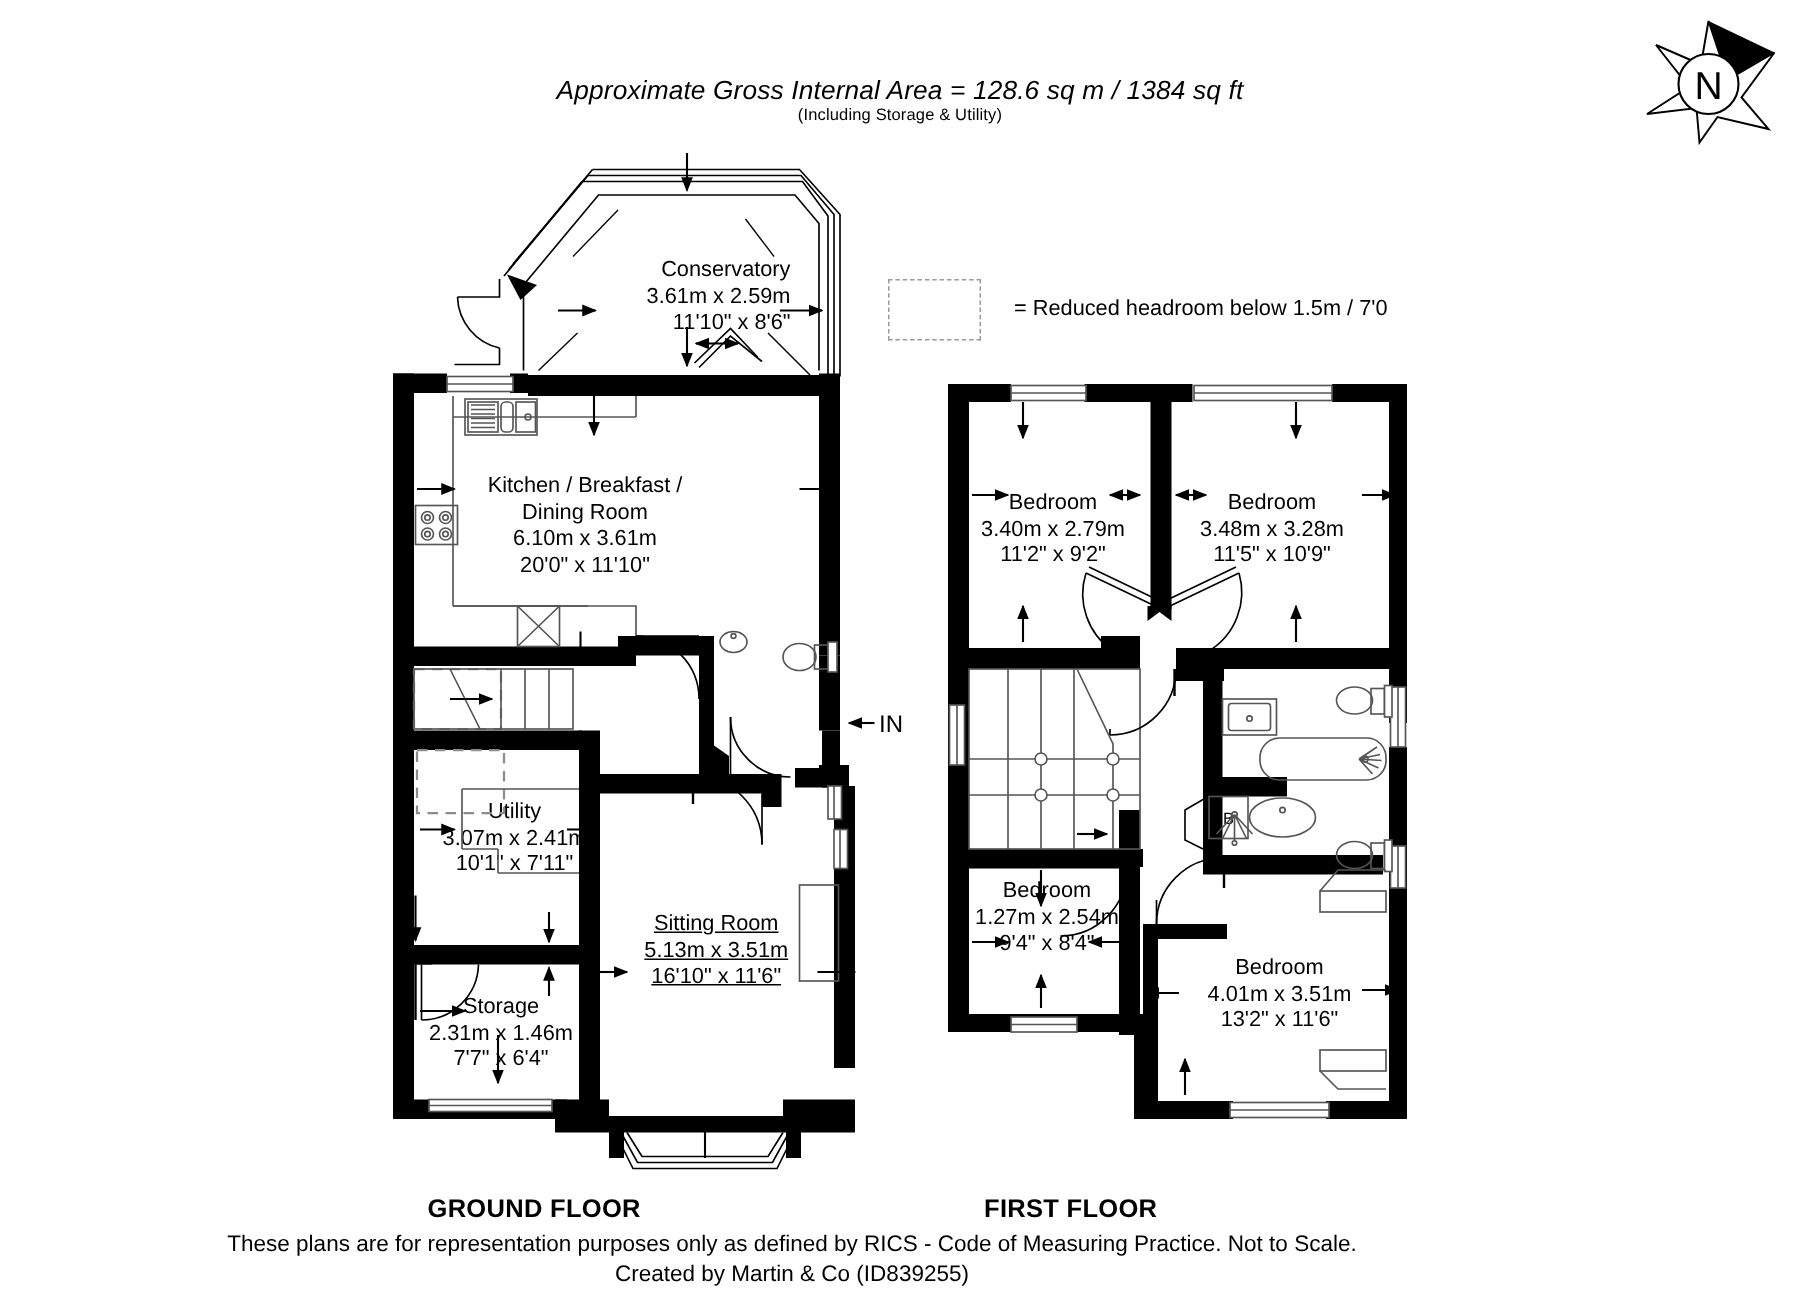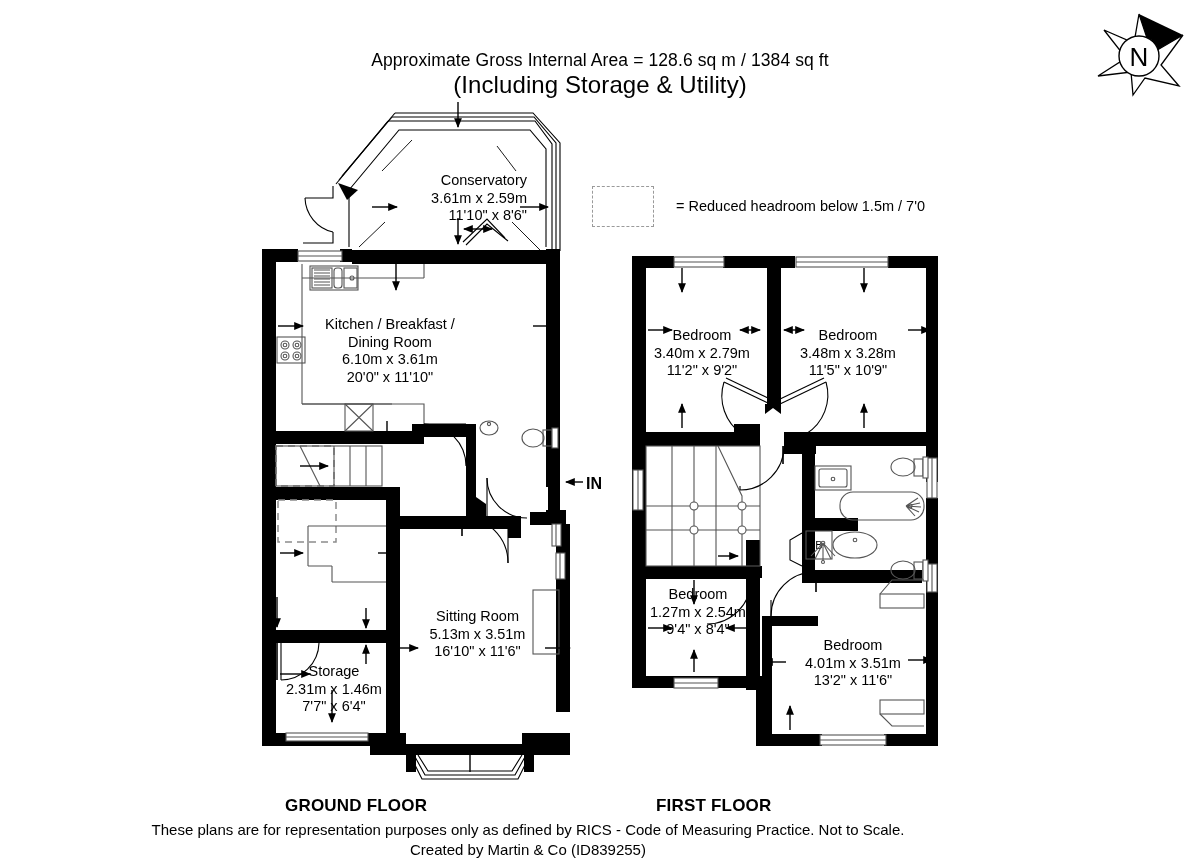--- a/index.html
+++ b/index.html
@@ -2,36 +2,36 @@
 <html><head>
 <meta charset="utf-8">
 <style>
   html,body{margin:0;padding:0;background:#ffffff;}
   body{width:1200px;height:867px;position:relative;overflow:hidden;
        font-family:"Liberation Sans",sans-serif;color:#000;}
   .page{position:absolute;inset:0;}
 
   
   .hdr{position:absolute;left:0;width:1200px;text-align:center;}
-  .hdr .l1{font-size:17.5px;letter-spacing:.1px;}
-  .hdr .l2{font-size:24px;letter-spacing:.1px;}
+  .hdr .l1{font-size:17.5px;letter-spacing:.1px;font-style:italic;}
+  .hdr .l2{font-size:11px;letter-spacing:.1px;}
 
   .roomlbl{position:absolute;text-align:center;font-size:14.5px;line-height:17.5px;
            white-space:nowrap;}
   .roomlbl span{display:block;}
 
   .floorttl{position:absolute;font-size:17px;font-weight:bold;letter-spacing:.2px;margin-left:27px;}
 
   .foot{position:absolute;left:0;width:1056px;text-align:center;font-size:15px;
         line-height:20px;}
 
   .legendtxt{position:absolute;font-size:14.5px;white-space:nowrap;}
   .legendbox{position:absolute;border:1.6px dashed #9a9a9a;background:#fff;}
 
-  .inlbl{position:absolute;font-size:16px;font-weight:700;}
+  .inlbl{position:absolute;font-size:16px;font-weight:400;}
 
   
   svg.plan{position:absolute;left:0;top:0;width:1200px;height:867px;overflow:visible;}
   .w{fill:#000;}                     
   .th{fill:none;stroke:#000;stroke-width:1.1;}    
   .th2{fill:none;stroke:#000;stroke-width:1.6;}
   .dash{fill:none;stroke:#8c8c8c;stroke-width:1.5;stroke-dasharray:7 5;}
   .arr{stroke:#000;stroke-width:1.4;fill:none;}
   .fx{fill:none;stroke:#555;stroke-width:1.1;}
   .fxf{fill:#fff;stroke:#555;stroke-width:1.1;}
@@ -62,28 +62,33 @@
     <span>11'10" x 8'6"</span>
   </div>
 
   <div class="roomlbl" style="left:295px;top:316px;width:190px;">
     <span>Kitchen / Breakfast /</span>
     <span>Dining Room</span>
     <span>6.10m x 3.61m</span>
     <span>20'0" x 11'10"</span>
   </div>
 
+  <div class="roomlbl" style="left:273px;top:533px;width:140px;">
+    <span>Utility</span>
+    <span>3.07m x 2.41m</span>
+    <span>10'1" x 7'11"</span>
+  </div>
 
   <div class="roomlbl" style="left:264px;top:663px;width:140px;">
     <span>Storage</span>
     <span>2.31m x 1.46m</span>
     <span>7'7" x 6'4"</span>
   </div>
 
-  <div class="roomlbl" style="left:400px;top:608px;width:155px;">
+  <div class="roomlbl" style="left:400px;top:608px;width:155px;text-decoration:underline;">
     <span>Sitting Room</span>
     <span>5.13m x 3.51m</span>
     <span>16'10" x 11'6"</span>
   </div>
 
   <div class="roomlbl" style="left:632px;top:327px;width:140px;">
     <span>Bedroom</span>
     <span>3.40m x 2.79m</span>
     <span>11'2" x 9'2"</span>
   </div>

